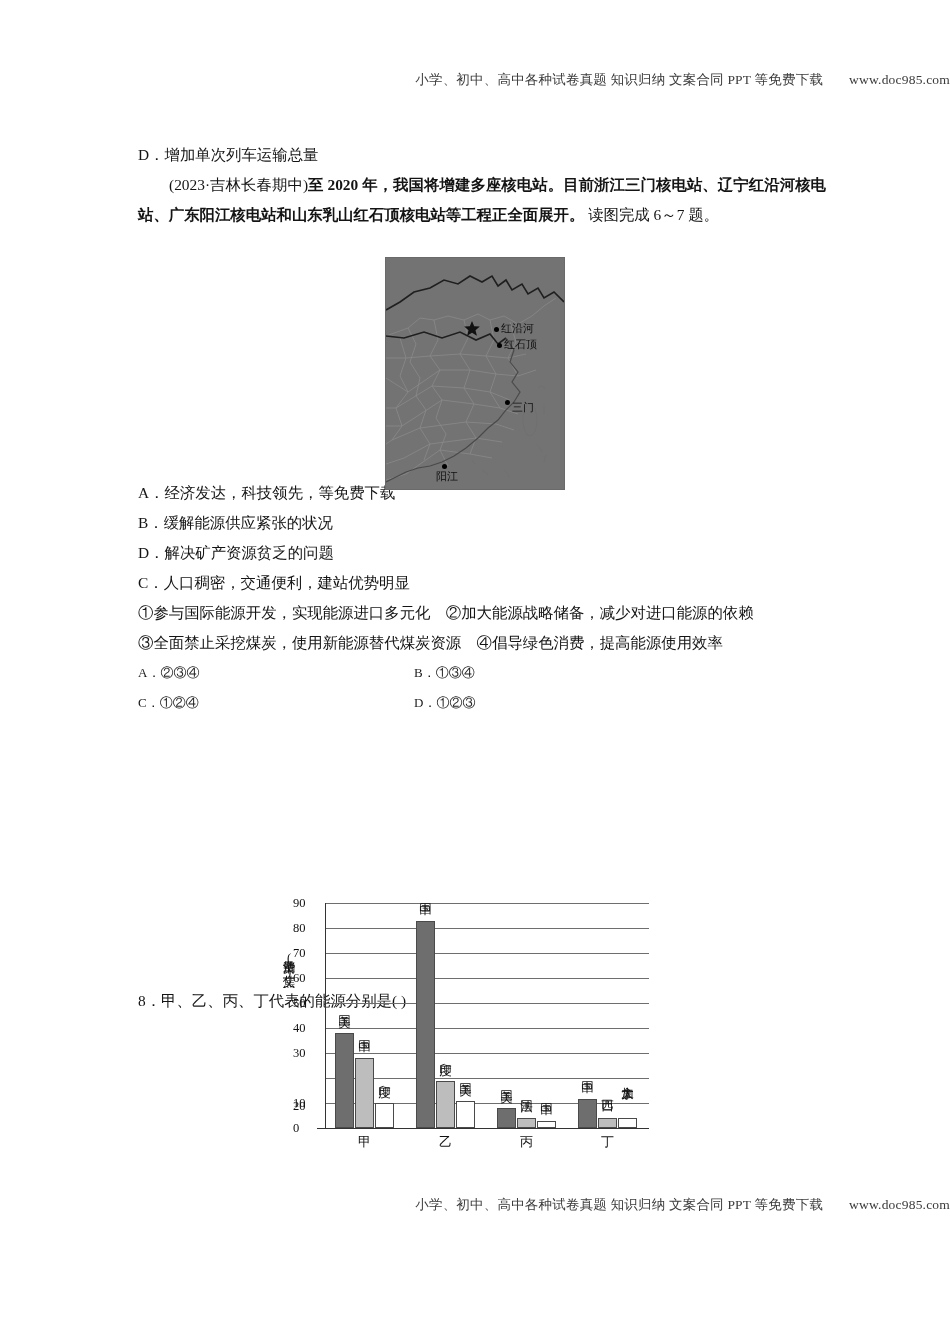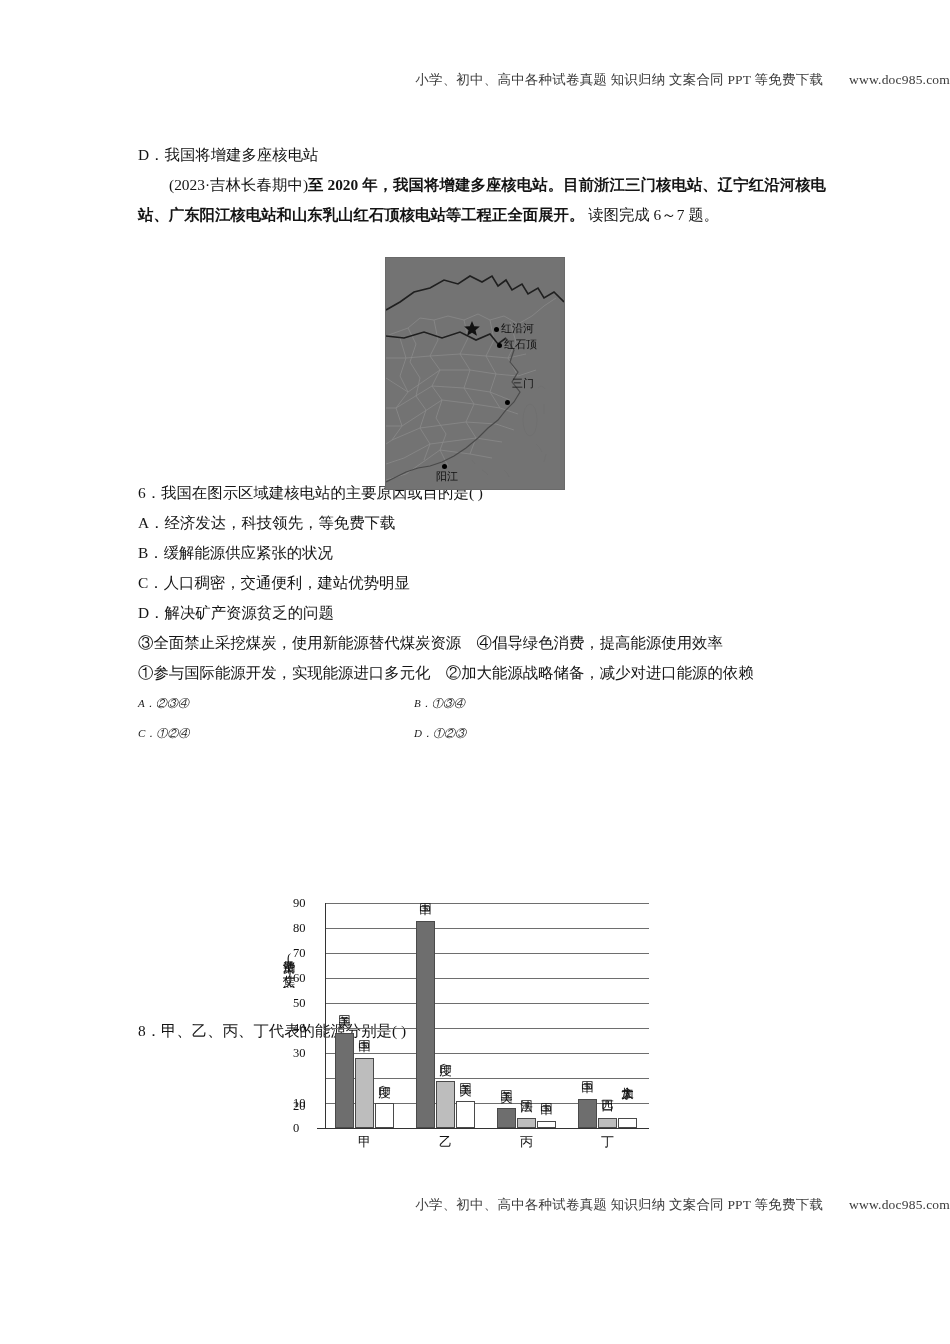--- a/index.html
+++ b/index.html
@@ -62,23 +62,22 @@
     color: #141414;
     text-align: justify;
     text-justify: inter-ideograph;
   }
   .para .indent { display: inline-block; width: 31px; }
 
   .bold { font-weight: bold; }
 
   .opt-row {
     position: relative;
-    font-size: 11px;
+    font-size: 13px;
     line-height: 30px;
-    font-style: italic;
   }
   .opt-col-a {
     display: inline-block;
     width: 276px;
   }
 
   sup { font-size: 0.66em; vertical-align: super; }
 
   
   #map-figure {
@@ -186,40 +185,39 @@
 <body>
 
 <div class="page">
 
   <div class="runhead" id="running-header">
     <span>小学、初中、高中各种试卷真题  知识归纳  文案合同  PPT 等免费下载</span><span class="gap"></span><span class="url">www.doc985.com</span>
   </div>
 
   <div class="content">
 
-    <div class="line" style="margin-top:140px;">D．我国将增建多座核电站</div>
+    <div class="line" style="margin-top:140px;">D．增加单次列车运输总量</div>
 
     <div class="para">
       <span class="indent"></span><span>(2023·吉林长春期中)</span><span class="bold">至 2020 年，我国将增建多座核电站。目前浙江三门核电站、辽宁红沿河核电站、广东阳江核电站和山东乳山红石顶核电站等工程正全面展开。</span><span> 读图完成 6～7 题。</span>
     </div>
 
     <div style="height:248px;"></div>
 
-    <div class="line">6．我国在图示区域建核电站的主要原因或目的是(        )</div>
     <div class="line">A．经济发达，科技领先，等免费下载</div>
     <div class="line">B．缓解能源供应紧张的状况</div>
+    <div class="line">D．解决矿产资源贫乏的问题</div>
     <div class="line">C．人口稠密，交通便利，建站优势明显</div>
-    <div class="line">D．解决矿产资源贫乏的问题</div>
-
-
+
+
+    <div class="line">
+      <span>①参与国际能源开发，实现能源进口多元化</span>　<span>②加大能源战略储备，减少对进口能源的依赖</span>
+    </div>
     <div class="line">
       <span>③全面禁止采挖煤炭，使用新能源替代煤炭资源</span>　<span>④倡导绿色消费，提高能源使用效率</span>
-    </div>
-    <div class="line">
-      <span>①参与国际能源开发，实现能源进口多元化</span>　<span>②加大能源战略储备，减少对进口能源的依赖</span>
     </div>
 
     <div class="opt-row">
       <span class="opt-col-a">A．②③④</span><span>B．①③④</span>
     </div>
     <div class="opt-row">
       <span class="opt-col-a">C．①②④</span><span>D．①②③</span>
     </div>
 
 
@@ -276,21 +274,21 @@
       </g>
     </svg>
 
     <div class="map-dot" style="left:108px; top:69px;"></div>
     <div class="map-label" style="left:115px; top:65px;">红沿河</div>
 
     <div class="map-dot" style="left:111px; top:85px;"></div>
     <div class="map-label" style="left:118px; top:81px;">红石顶</div>
 
     <div class="map-dot" style="left:119px; top:142px;"></div>
-    <div class="map-label" style="left:126px; top:120px;">三门</div>
+    <div class="map-label" style="left:126px; top:144px;">三门</div>
 
     <div class="map-dot" style="left:56px; top:206px;"></div>
     <div class="map-label" style="left:50px; top:213px;">阳江</div>
   </div>
 
   <div id="bar-chart">
     <div class="chart-inner" id="chart-canvas">
       <div class="y-axis-title">消费量(艾焦)</div>
     <div class="ytick" style="top: 235px; left: 10px;">0</div>
         <div class="gridline" style="left: 42px; top: 210px; width: 324px;"></div>

